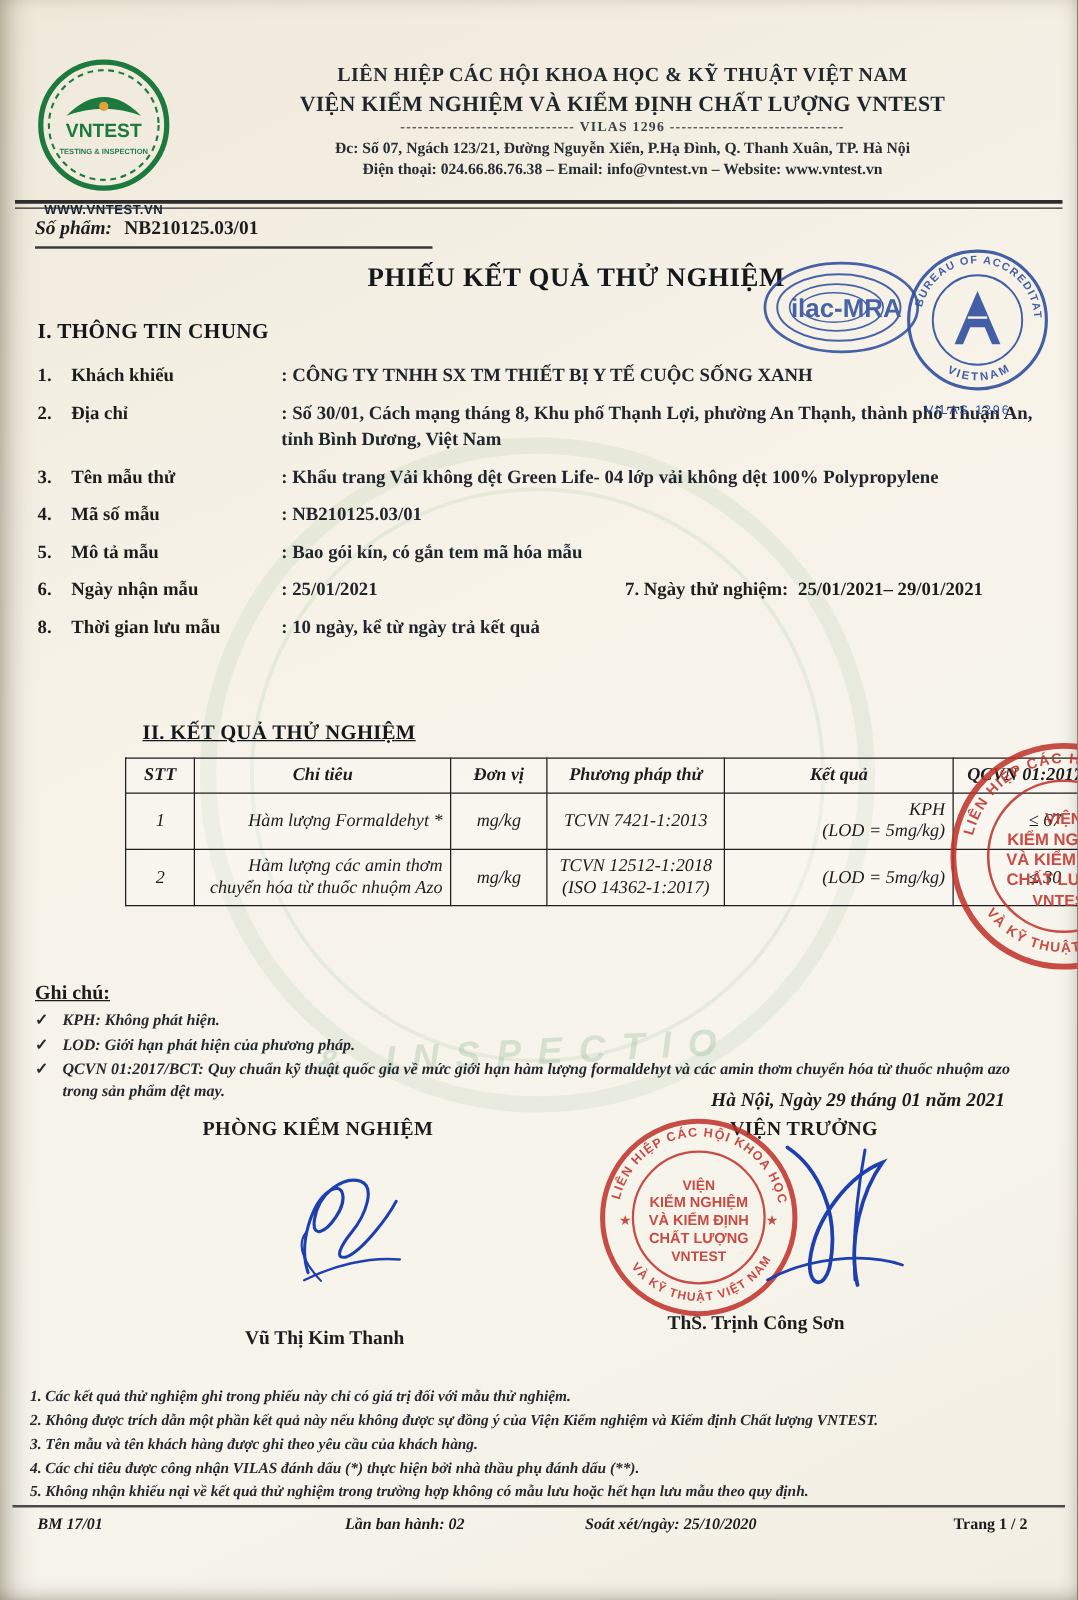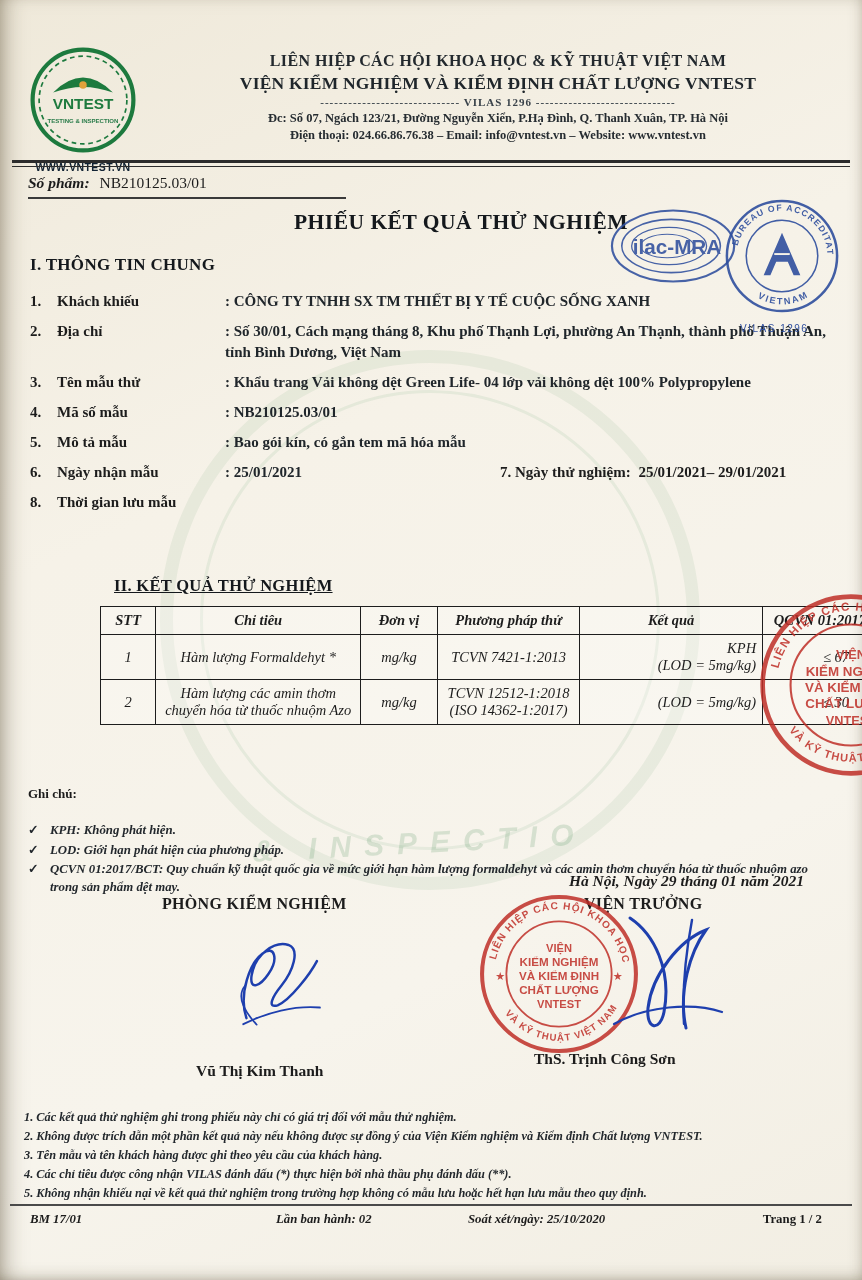--- a/index.html
+++ b/index.html
@@ -27,21 +27,21 @@
   .org2 { font-size:17.5px; font-weight:700; letter-spacing:.2px; color:#1f262b; margin-top:3px; }
   .vilas-line { font-size:11px; font-weight:700; color:#39424a; margin-top:2px; letter-spacing:1px; }
   .addr { font-size:12.5px; font-weight:700; color:#262c31; margin-top:3px; }
   .contact { font-size:12.5px; font-weight:700; color:#262c31; margin-top:2px; }
 
   .rule1 { left:12px; right:12px; top:160px; height:3px; background:#2c2c2c; z-index:2; }
   .rule2 { left:12px; right:12px; top:166px; height:1px; background:#2c2c2c; z-index:2; }
 
   .sophieu { left:28px; top:174px; width:318px; padding-bottom:5px; border-bottom:2px solid #3a3a3a; font-size:15.5px; z-index:2; }
   .sophieu .lab { font-style:italic; font-weight:700; }
-  .sophieu .val { font-weight:400; margin-left:6px; }
+  .sophieu .val { font-weight:700; margin-left:6px; }
 
   .doc-title { left:0; right:0; top:210px; text-align:center; padding-left:60px; font-size:21.5px; font-weight:700; letter-spacing:.5px; color:#14181c; z-index:2; }
 
   
   .stamp-ilac { left:608px; top:200px; width:138px; height:92px; z-index:3; opacity:.88; }
   .stamp-ilac svg { width:100%; height:100%; font-family:"Liberation Sans",sans-serif; }
   .stamp-boa { left:724px; top:198px; width:116px; height:116px; z-index:3; opacity:.9; }
   .stamp-boa svg { width:100%; height:100%; font-family:"Liberation Sans",sans-serif; }
   .vilas-blue { left:740px; top:323px; font-size:10px; font-weight:400; color:#2f4f9e; letter-spacing:1.5px; z-index:3; font-family:"Liberation Sans",sans-serif; }
 
@@ -60,27 +60,27 @@
   .lbl7 { font-weight:700; }
   .val7 { font-weight:600; margin-left:4px; }
 
   
   .sec2 { left:100px; width:686px; top:576px; z-index:2; }
   .sec2 .sec-heading { text-decoration:underline; font-size:16.5px; margin-left:14px; margin-bottom:10px; }
   table.results { border-collapse:collapse; width:810px; background:rgba(255,255,255,.25);font-style:italic; }
   table.results th, table.results td { border:1.5px solid #1d1d1d; font-size:14.5px; padding:5px 6px; vertical-align:middle; }
   table.results th { font-weight:700; text-align:center; }
   td.c { text-align:center; }
-  td.l { text-align:center; padding-left:10px; }
+  td.l { text-align:right; padding-left:10px; }
   .cell-ketqua { white-space:pre-line; text-align:right; }
   col.w-stt{width:46px;} col.w-ct{width:170px;} col.w-dv{width:64px;} col.w-pp{width:118px;} col.w-kq{width:152px;} col.w-qc{width:122px;}
 
   
   .notes { left:28px; right:46px; top:786px; z-index:2; }
-  .notes-heading { font-size:13px; font-weight:700; margin-bottom:20px; }
+  .notes-heading { font-size:16px; font-weight:700; text-decoration:underline; margin-bottom:4px; }
   .note-item { display:flex; font-size:12.8px; font-style:italic; font-weight:600; line-height:1.38; margin-bottom:2px; color:#23282d; }
   .note-item .chk { width:22px; flex:none; font-style:normal; }
   .note-item .note-text { flex:1; }
 
   .dateline { right:58px; top:872px; font-size:15.5px; font-weight:700; font-style:italic; z-index:2; }
 
   
   .sig-title-left { left:162px; top:895px; font-size:16px; font-weight:700; letter-spacing:.3px; z-index:2; }
   .sig-title-right { left:584px; top:895px; font-size:16px; font-weight:700; letter-spacing:.3px; z-index:2; }
   .sig-name-left { left:196px; top:1062px; font-size:15.5px; font-weight:700; z-index:2; }
@@ -211,20 +211,21 @@
         <span class="val">: 25/01/2021</span>
       </div>
       <div class="split-right">
         <span class="lbl7">7. Ngày thử nghiệm:</span>
         <span class="val7">25/01/2021– 29/01/2021</span>
       </div>
     </div>
     <div class="info-row">
       <span class="no">8.</span>
       <span class="lbl">Thời gian lưu mẫu</span>
+      <span class="val">: 10 ngày, kể từ ngày trả kết quả</span>
     </div>
   </div>
 
   <div class="abs sec2">
     <div class="sec-heading">II. KẾT QUẢ THỬ NGHIỆM</div>
     <table class="results">
       <colgroup>
         <col class="w-stt">
           <col class="w-ct">
           <col class="w-dv">

